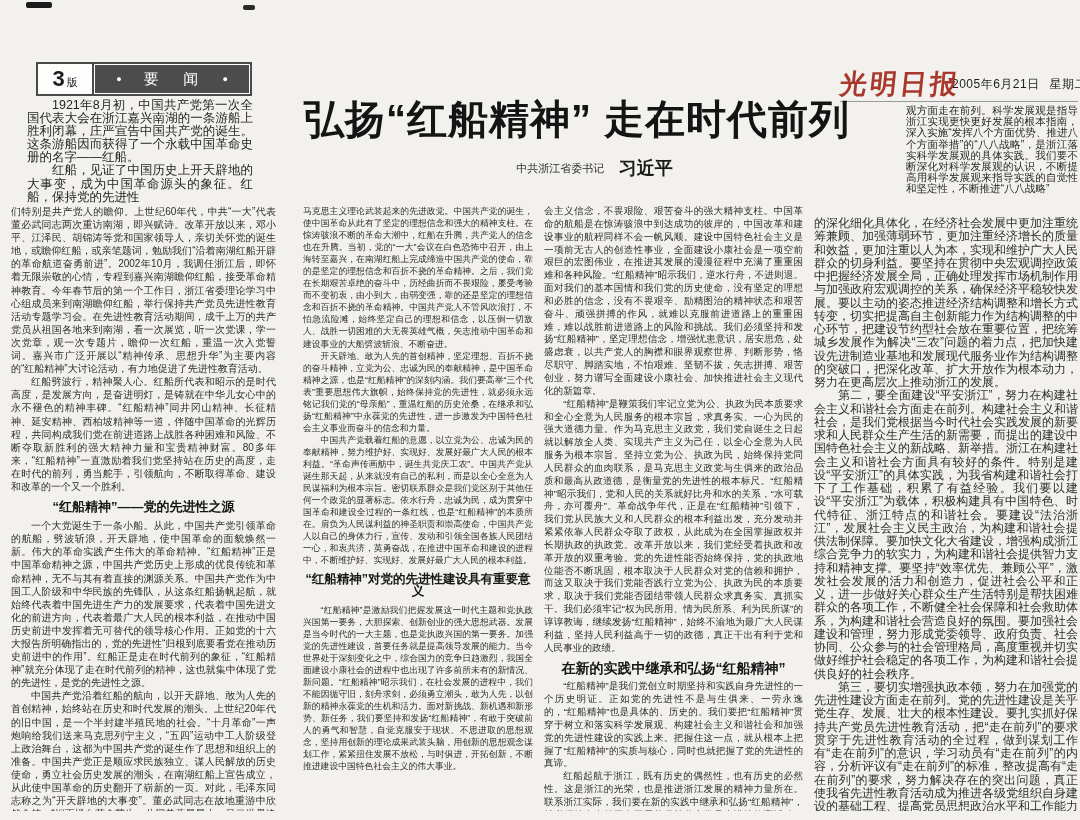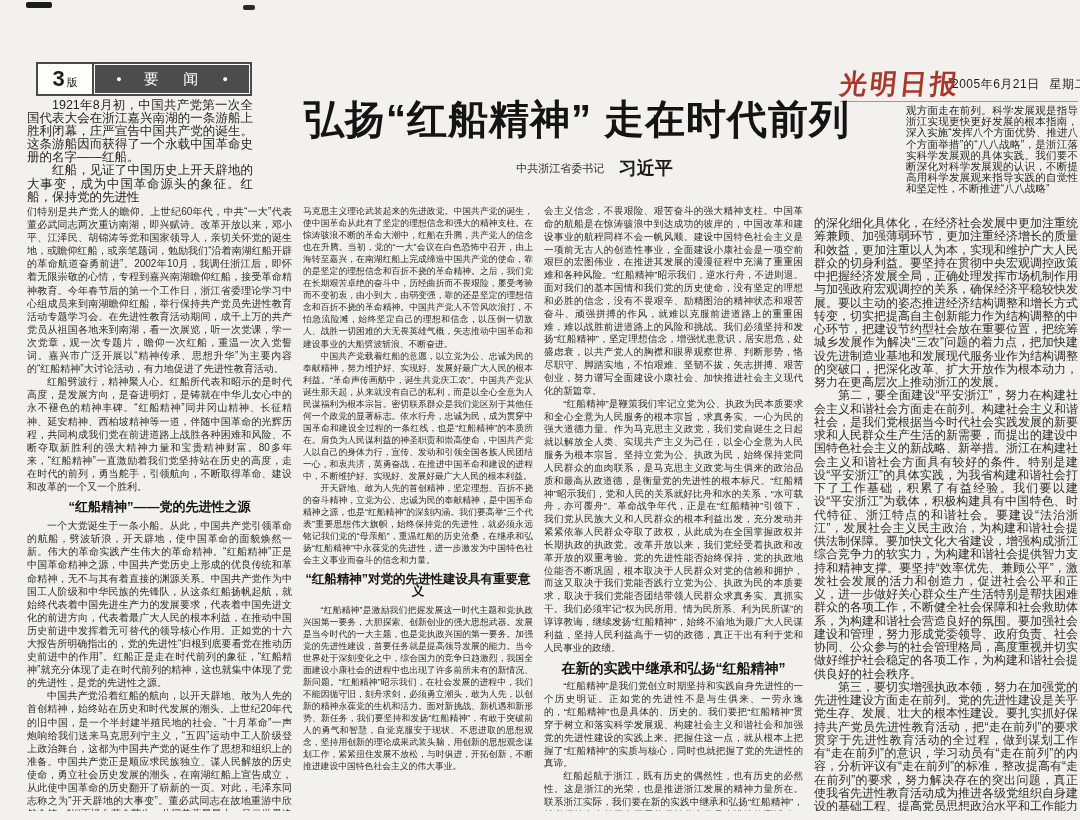--- a/index.html
+++ b/index.html
@@ -68,21 +68,21 @@
   }
 
   
   .col{position:absolute;overflow:hidden;text-align:justify;text-justify:inter-character;color:#2d2d2d;}
   .col p{margin:0;text-indent:2em;}
   .col p.cont{text-indent:0;}
   .col .sec-h{
     font-weight:bold;text-align:center;text-indent:0;color:#161616;
     margin:7px 0 6px 0;
   }
-  #col1{left:27px;top:205px;width:265px;height:606px;font-size:10px;line-height:13.1px;}
+  #col1{left:11px;top:205px;width:265px;height:606px;font-size:10px;line-height:13.1px;}
   #col1 .sec-h{font-size:13px;}
   #col2{left:303px;top:205px;width:230px;height:606px;font-size:8.8px;line-height:12.05px;}
   #col2 .sec-h{font-size:12.5px;}
   #col3{left:544px;top:205px;width:259px;height:606px;font-size:9.6px;line-height:12.85px;}
   #col3 .sec-h{font-size:14px;}
   #col4{left:814px;top:217px;width:264px;height:594px;font-size:12px;line-height:13.25px;}
 </style>
 </head>
 <body>
 
@@ -132,22 +132,22 @@
   <p class="cont">们特别是共产党人的瞻仰。上世纪60年代，中共“一大”代表董必武同志两次重访南湖，即兴赋诗。改革开放以来，邓小平、江泽民、胡锦涛等党和国家领导人，亲切关怀党的诞生地，或瞻仰红船，或亲笔题词，勉励我们“沿着南湖红船开辟的革命航道奋勇前进”。2002年10月，我调任浙江后，即怀着无限崇敬的心情，专程到嘉兴南湖瞻仰红船，接受革命精神教育。今年春节后的第一个工作日，浙江省委理论学习中心组成员来到南湖瞻仰红船，举行保持共产党员先进性教育活动专题学习会。在先进性教育活动期间，成千上万的共产党员从祖国各地来到南湖，看一次展览，听一次党课，学一次党章，观一次专题片，瞻仰一次红船，重温一次入党誓词。嘉兴市广泛开展以“精神传承、思想升华”为主要内容的“红船精神”大讨论活动，有力地促进了先进性教育活动。</p>
   <p>红船劈波行，精神聚人心。红船所代表和昭示的是时代高度，是发展方向，是奋进明灯，是铸就在中华儿女心中的永不褪色的精神丰碑。“红船精神”同井冈山精神、长征精神、延安精神、西柏坡精神等一道，伴随中国革命的光辉历程，共同构成我们党在前进道路上战胜各种困难和风险、不断夺取新胜利的强大精神力量和宝贵精神财富。80多年来，“红船精神”一直激励着我们党坚持站在历史的高度，走在时代的前列，勇当舵手，引领航向，不断取得革命、建设和改革的一个又一个胜利。</p>
   <h3 class="sec-h">“红船精神”——党的先进性之源</h3>
   <p>一个大党诞生于一条小船。从此，中国共产党引领革命的航船，劈波斩浪，开天辟地，使中国革命的面貌焕然一新。伟大的革命实践产生伟大的革命精神。“红船精神”正是中国革命精神之源，中国共产党历史上形成的优良传统和革命精神，无不与其有着直接的渊源关系。中国共产党作为中国工人阶级和中华民族的先锋队，从这条红船扬帆起航，就始终代表着中国先进生产力的发展要求，代表着中国先进文化的前进方向，代表着最广大人民的根本利益，在推动中国历史前进中发挥着无可替代的领导核心作用。正如党的十六大报告所明确指出的，党的先进性“归根到底要看党在推动历史前进中的作用”。红船正是走在时代前列的象征，“红船精神”就充分体现了走在时代前列的精神，这也就集中体现了党的先进性，是党的先进性之源。</p>
   <p>中国共产党沿着红船的航向，以开天辟地、敢为人先的首创精神，始终站在历史和时代发展的潮头。上世纪20年代的旧中国，是一个半封建半殖民地的社会。“十月革命”一声炮响给我们送来马克思列宁主义，“五四”运动中工人阶级登上政治舞台，这都为中国共产党的诞生作了思想和组织上的准备。中国共产党正是顺应求民族独立、谋人民解放的历史使命，勇立社会历史发展的潮头，在南湖红船上宣告成立，从此使中国革命的历史翻开了崭新的一页。对此，毛泽东同志称之为“开天辟地的大事变”。董必武同志在故地重游中欣然命笔：“烟雨楼台革命萌生，此间曾著星星火；风云世界逢春蛰起，到处皆闻殷殷雷。”南湖红船点燃的星星之火，形成了中国革命的燎原之势，使四海翻腾，五岳震荡。我们党从这里走向井冈山，走向延安，走向西柏坡，由一个领导人民为夺取政权而奋斗的党，成为领导人民掌握政权并长期执政的党。</p>
 
 </div>
 
 <div class="col" id="col2">
   <p class="cont">马克思主义理论武装起来的先进政党。中国共产党的诞生，使中国革命从此有了坚定的理想信念和强大的精神支柱。在惊涛骇浪不断的革命大潮中，红船在升腾，共产党人的信念也在升腾。当初，党的“一大”会议在白色恐怖中召开，由上海转至嘉兴，在南湖红船上完成缔造中国共产党的使命，靠的是坚定的理想信念和百折不挠的革命精神。之后，我们党在长期艰苦卓绝的奋斗中，历经曲折而不畏艰险，屡受考验而不变初衷，由小到大，由弱变强，靠的还是坚定的理想信念和百折不挠的革命精神。中国共产党人不管风吹浪打，不怕急流险滩，始终坚定自己的理想和信念，以压倒一切敌人、战胜一切困难的大无畏英雄气概，矢志推动中国革命和建设事业的大船劈波斩浪、不断奋进。</p>
+  <p>开天辟地、敢为人先的首创精神，坚定理想、百折不挠的奋斗精神，立党为公、忠诚为民的奉献精神，是中国革命精神之源，也是“红船精神”的深刻内涵。我们要高举“三个代表”重要思想伟大旗帜，始终保持党的先进性，就必须永远铭记我们党的“母亲船”，重温红船的历史沧桑，在继承和弘扬“红船精神”中永葆党的先进性，进一步激发为中国特色社会主义事业而奋斗的信念和力量。</p>
   <p>中国共产党载着红船的意愿，以立党为公、忠诚为民的奉献精神，努力维护好、实现好、发展好最广大人民的根本利益。“革命声传画舫中，诞生共党庆工农”。中国共产党从诞生那天起，从来就没有自己的私利，而是以全心全意为人民谋福利为根本宗旨。密切联系群众是我们党区别于其他任何一个政党的显著标志。依水行舟，忠诚为民，成为贯穿中国革命和建设全过程的一条红线，也是“红船精神”的本质所在。肩负为人民谋利益的神圣职责和崇高使命，中国共产党人以自己的身体力行，宣传、发动和引领全国各族人民团结一心，和衷共济，英勇奋战，在推进中国革命和建设的进程中，不断维护好、实现好、发展好最广大人民的根本利益。</p>
-  <p>开天辟地、敢为人先的首创精神，坚定理想、百折不挠的奋斗精神，立党为公、忠诚为民的奉献精神，是中国革命精神之源，也是“红船精神”的深刻内涵。我们要高举“三个代表”重要思想伟大旗帜，始终保持党的先进性，就必须永远铭记我们党的“母亲船”，重温红船的历史沧桑，在继承和弘扬“红船精神”中永葆党的先进性，进一步激发为中国特色社会主义事业而奋斗的信念和力量。</p>
   <h3 class="sec-h">“红船精神”对党的先进性建设具有重要意义</h3>
   <p>“红船精神”是激励我们把握发展这一时代主题和党执政兴国第一要务，大胆探索、创新创业的强大思想武器。发展是当今时代的一大主题，也是党执政兴国的第一要务。加强党的先进性建设，首要任务就是提高领导发展的能力。当今世界处于深刻变化之中，综合国力的竞争日趋激烈，我国全面建设小康社会的进程中也出现了许多前所未有的新情况、新问题。“红船精神”昭示我们，在社会发展的进程中，我们不能因循守旧，刻舟求剑，必须勇立潮头，敢为人先，以创新的精神永葆党的生机和活力。面对新挑战、新机遇和新形势、新任务，我们要坚持和发扬“红船精神”，有敢于突破前人的勇气和智慧，自觉克服安于现状、不思进取的思想观念，坚持用创新的理论成果武装头脑，用创新的思想观念谋划工作，紧紧扭住发展不放松，与时俱进，开拓创新，不断推进建设中国特色社会主义的伟大事业。</p>
 
 </div>
 
 <div class="col" id="col3">
   <p class="cont">会主义信念，不畏艰险、艰苦奋斗的强大精神支柱。中国革命的航船是在惊涛骇浪中到达成功的彼岸的，中国改革和建设事业的航程同样不会一帆风顺。建设中国特色社会主义是一项前无古人的创造性事业，全面建设小康社会是一项空前艰巨的宏图伟业，在推进其发展的漫漫征程中充满了重重困难和各种风险。“红船精神”昭示我们，逆水行舟，不进则退。面对我们的基本国情和我们党的历史使命，没有坚定的理想和必胜的信念，没有不畏艰辛、励精图治的精神状态和艰苦奋斗、顽强拼搏的作风，就难以克服前进道路上的重重困难，难以战胜前进道路上的风险和挑战。我们必须坚持和发扬“红船精神”，坚定理想信念，增强忧患意识，居安思危，处盛虑衰，以共产党人的胸襟和眼界观察世界、判断形势，恪尽职守、脚踏实地，不怕艰难、坚韧不拔，矢志拼搏、艰苦创业，努力谱写全面建设小康社会、加快推进社会主义现代化的新篇章。</p>
   <p>“红船精神”是鞭策我们牢记立党为公、执政为民本质要求和全心全意为人民服务的根本宗旨，求真务实、一心为民的强大道德力量。作为马克思主义政党，我们党自诞生之日起就以解放全人类、实现共产主义为己任，以全心全意为人民服务为根本宗旨。坚持立党为公、执政为民，始终保持党同人民群众的血肉联系，是马克思主义政党与生俱来的政治品质和最高从政道德，是衡量党的先进性的根本标尺。“红船精神”昭示我们，党和人民的关系就好比舟和水的关系，“水可载舟，亦可覆舟”。革命战争年代，正是在“红船精神”引领下，我们党从民族大义和人民群众的根本利益出发，充分发动并紧紧依靠人民群众夺取了政权，从此成为在全国掌握政权并长期执政的执政党。改革开放以来，我们党经受着执政和改革开放的双重考验。党的先进性能否始终保持，党的执政地位能否不断巩固，根本取决于人民群众对党的信赖和拥护，而这又取决于我们党能否践行立党为公、执政为民的本质要求，取决于我们党能否团结带领人民群众求真务实、真抓实干。我们必须牢记“权为民所用、情为民所系、利为民所谋”的谆谆教诲，继续发扬“红船精神”，始终不渝地为最广大人民谋利益，坚持人民利益高于一切的政德，真正干出有利于党和人民事业的政绩。</p>
   <h3 class="sec-h">在新的实践中继承和弘扬“红船精神”</h3>
   <p>“红船精神”是我们党创立时期坚持和实践自身先进性的一个历史明证。正如党的先进性不是与生俱来、一劳永逸的，“红船精神”也是具体的、历史的。我们要把“红船精神”贯穿于树立和落实科学发展观、构建社会主义和谐社会和加强党的先进性建设的实践上来。把握住这一点，就从根本上把握了“红船精神”的实质与核心，同时也就把握了党的先进性的真谛。</p>

